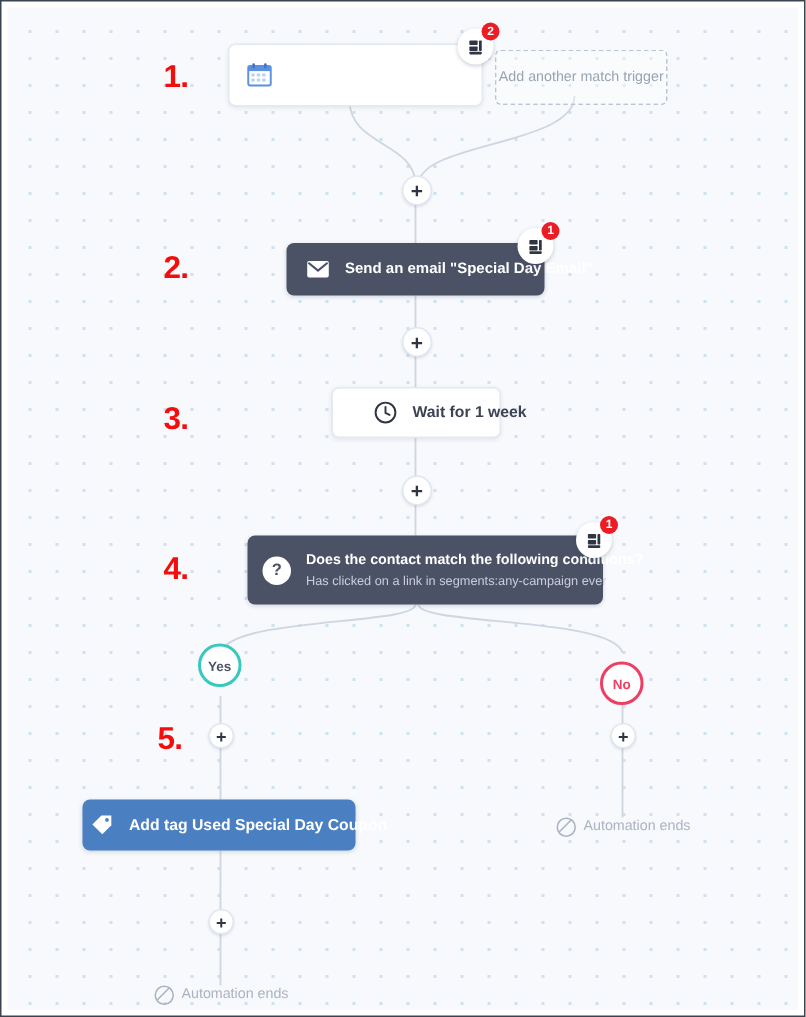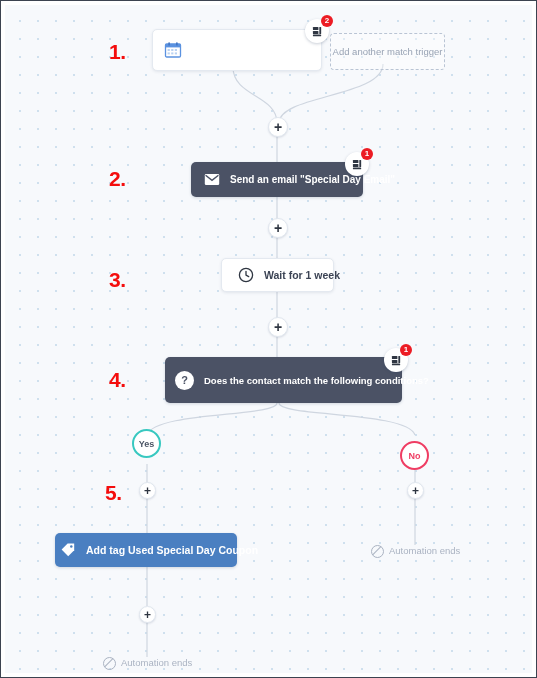--- a/index.html
+++ b/index.html
@@ -224,40 +224,41 @@
         <rect x="1" y="9.2" width="9" height="2" rx="0.6" fill="#2f3642"></rect>
         <rect x="8" y="1" width="2" height="7.8" rx="0.6" fill="#2f3642"></rect>
       </svg>
       <span class="badge-count">1</span>
     </div>
 
     <div class="plus plus-lg" style="left:263px;top:213px;">
       <span>+</span>
     </div>
 
-    <div class="card card-white" style="left:216px;top:253px;width:113px;height:34px;padding:0 15px;">
+    <div class="card card-white" style="left:216px;top:253px;width:113px;height:34px;padding:0 26px;">
       <span class="ico" style="width:18px;height:18px;margin-right:9px;">
         <svg width="16" height="16" viewBox="0 0 16 16" xmlns="http://www.w3.org/2000/svg">
           <circle cx="8" cy="8" r="6.6" fill="none" stroke="#2f3642" stroke-width="1.3"></circle>
           <path d="M 8 4.3 L 8 8.2 L 10.7 9.6" fill="none" stroke="#2f3642" stroke-width="1.3" stroke-linecap="round"></path>
         </svg>
       </span>
       <span class="txt">Wait for 1 week</span>
     </div>
 
     <div class="plus plus-lg" style="left:263px;top:312px;">
       <span>+</span>
     </div>
 
     <div id="cond-card" class="card card-dark">
       <span class="ico" style="margin-right:10px;">
         <span class="qmark">?</span>
       </span>
       <span class="lines">
         <span id="cond-title">Does the contact match the following conditions?</span>
+        <span id="cond-sub">Has clicked on a link in segments:any-campaign ever</span>
       </span>
     </div>
 
     <div class="badge-wrap" style="left:379px;top:343px;">
       <svg width="11" height="11" viewBox="0 0 12 12" xmlns="http://www.w3.org/2000/svg">
         <rect x="1" y="1" width="6" height="3.4" rx="0.6" fill="#2f3642"></rect>
         <rect x="1" y="5.4" width="6" height="3.4" rx="0.6" fill="#2f3642"></rect>
         <rect x="1" y="9.2" width="9" height="2" rx="0.6" fill="#2f3642"></rect>
         <rect x="8" y="1" width="2" height="7.8" rx="0.6" fill="#2f3642"></rect>
       </svg>

